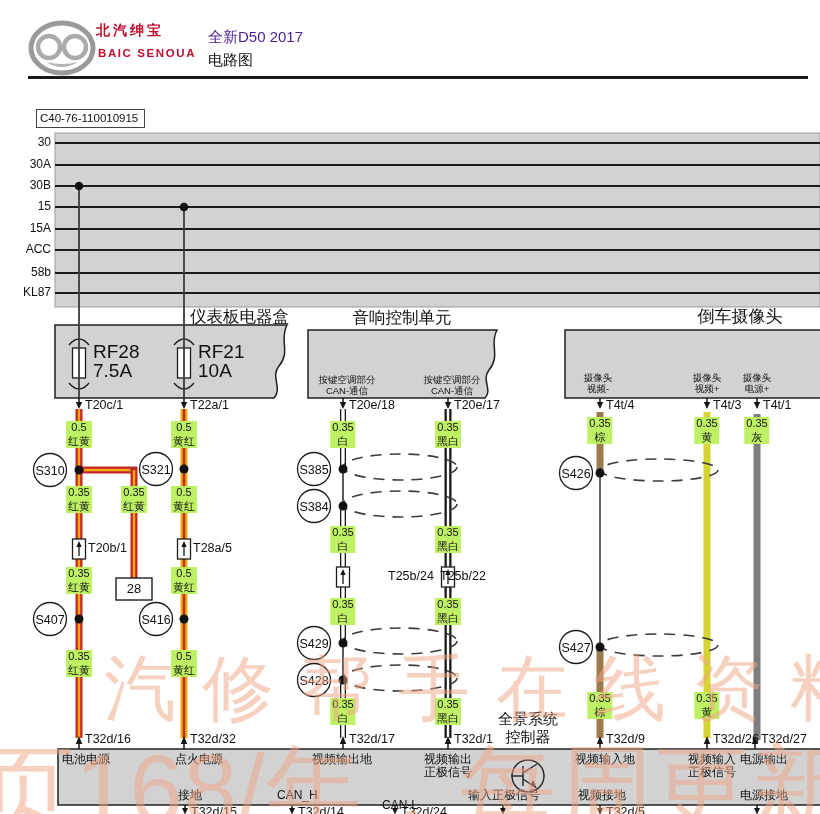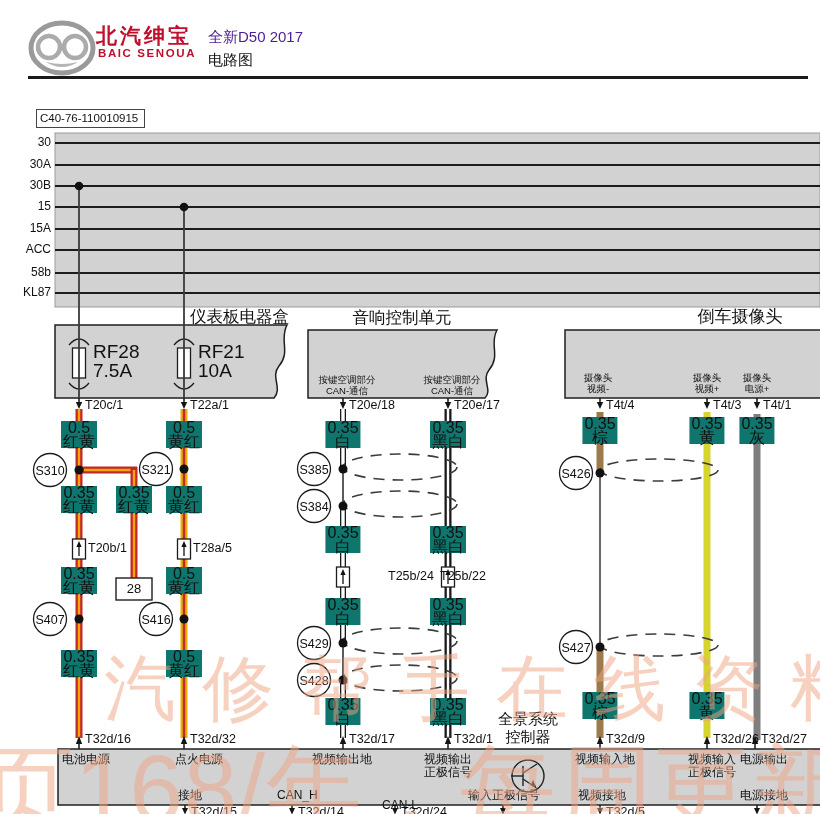--- a/index.html
+++ b/index.html
@@ -3,36 +3,36 @@
 <meta charset="utf-8">
 <style>
   html,body{margin:0;padding:0;background:#fff;}
   #screen{position:relative;width:820px;height:814px;background:#fff;overflow:hidden;
     font-family:"Liberation Sans","DejaVu Sans",sans-serif;color:#111;}
   #diagram{position:absolute;left:0;top:0;}
   #diagram text{font-family:"Liberation Sans","DejaVu Sans",sans-serif;fill:#111;}
   #labels{position:absolute;left:0;top:0;width:820px;height:814px;pointer-events:none;}
   #labels div{position:absolute;}
   
-  .logo-cn{position:absolute;left:96px;top:22px;font-size:21px;font-weight:bold;color:#c00f2d;letter-spacing:3px;}
+  .logo-cn{position:absolute;left:96px;top:22px;font-size:14px;font-weight:bold;color:#c00f2d;letter-spacing:3px;}
   .logo-en{position:absolute;left:98px;top:47px;font-size:11.5px;font-weight:bold;color:#c00f2d;letter-spacing:1.6px;}
   .title1{position:absolute;left:208px;top:28px;font-size:15px;color:#4c1d95;}
   .title2{position:absolute;left:208px;top:51px;font-size:15px;color:#111;}
   .divider{position:absolute;left:28px;top:76px;width:780px;height:3px;background:#1a1a1a;}
   .code-box{position:absolute;left:36px;top:109px;width:104px;height:17px;border:1px solid #444;
     font-size:11.5px;line-height:17px;padding-left:3px;background:#fff;}
   
   .rail-label{left:0;width:51px;text-align:right;font-size:12px;line-height:15px;}
   .fuse-label{font-size:19px;line-height:18.5px;}
   .box-title{font-size:16.5px;white-space:nowrap;}
   .box-title.center{transform:translateX(-50%);}
   .pin-label{transform:translateX(-50%);text-align:center;font-size:9.5px;line-height:11px;white-space:nowrap;}
   .conn-label{font-size:12.5px;white-space:nowrap;}
-  .wire-label{transform:translateX(-50%);text-align:center;font-size:16px;line-height:13.5px;
-    background:#0f766e;padding:0 2px;white-space:nowrap;}
+  .wire-label{transform:translateX(-50%);text-align:center;font-size:11px;line-height:13.5px;
+    background:#bef264;padding:0 2px;white-space:nowrap;}
   .ctrl-pin{font-size:12px;line-height:13px;white-space:nowrap;}
   .ctrl-title{transform:translateX(-50%);text-align:center;font-size:15px;line-height:17.5px;white-space:nowrap;}
   .num-box-label{transform:translateX(-50%);font-size:13px;}
   
   .wm{position:absolute;color:#efa483;opacity:0.5;white-space:nowrap;z-index:60;pointer-events:none;}
   .wm1{left:104px;top:641px;font-size:72px;letter-spacing:26px;}
   .wm2{left:-22px;top:726px;font-size:96px;letter-spacing:1px;}
 </style>
 </head>
 <body>

